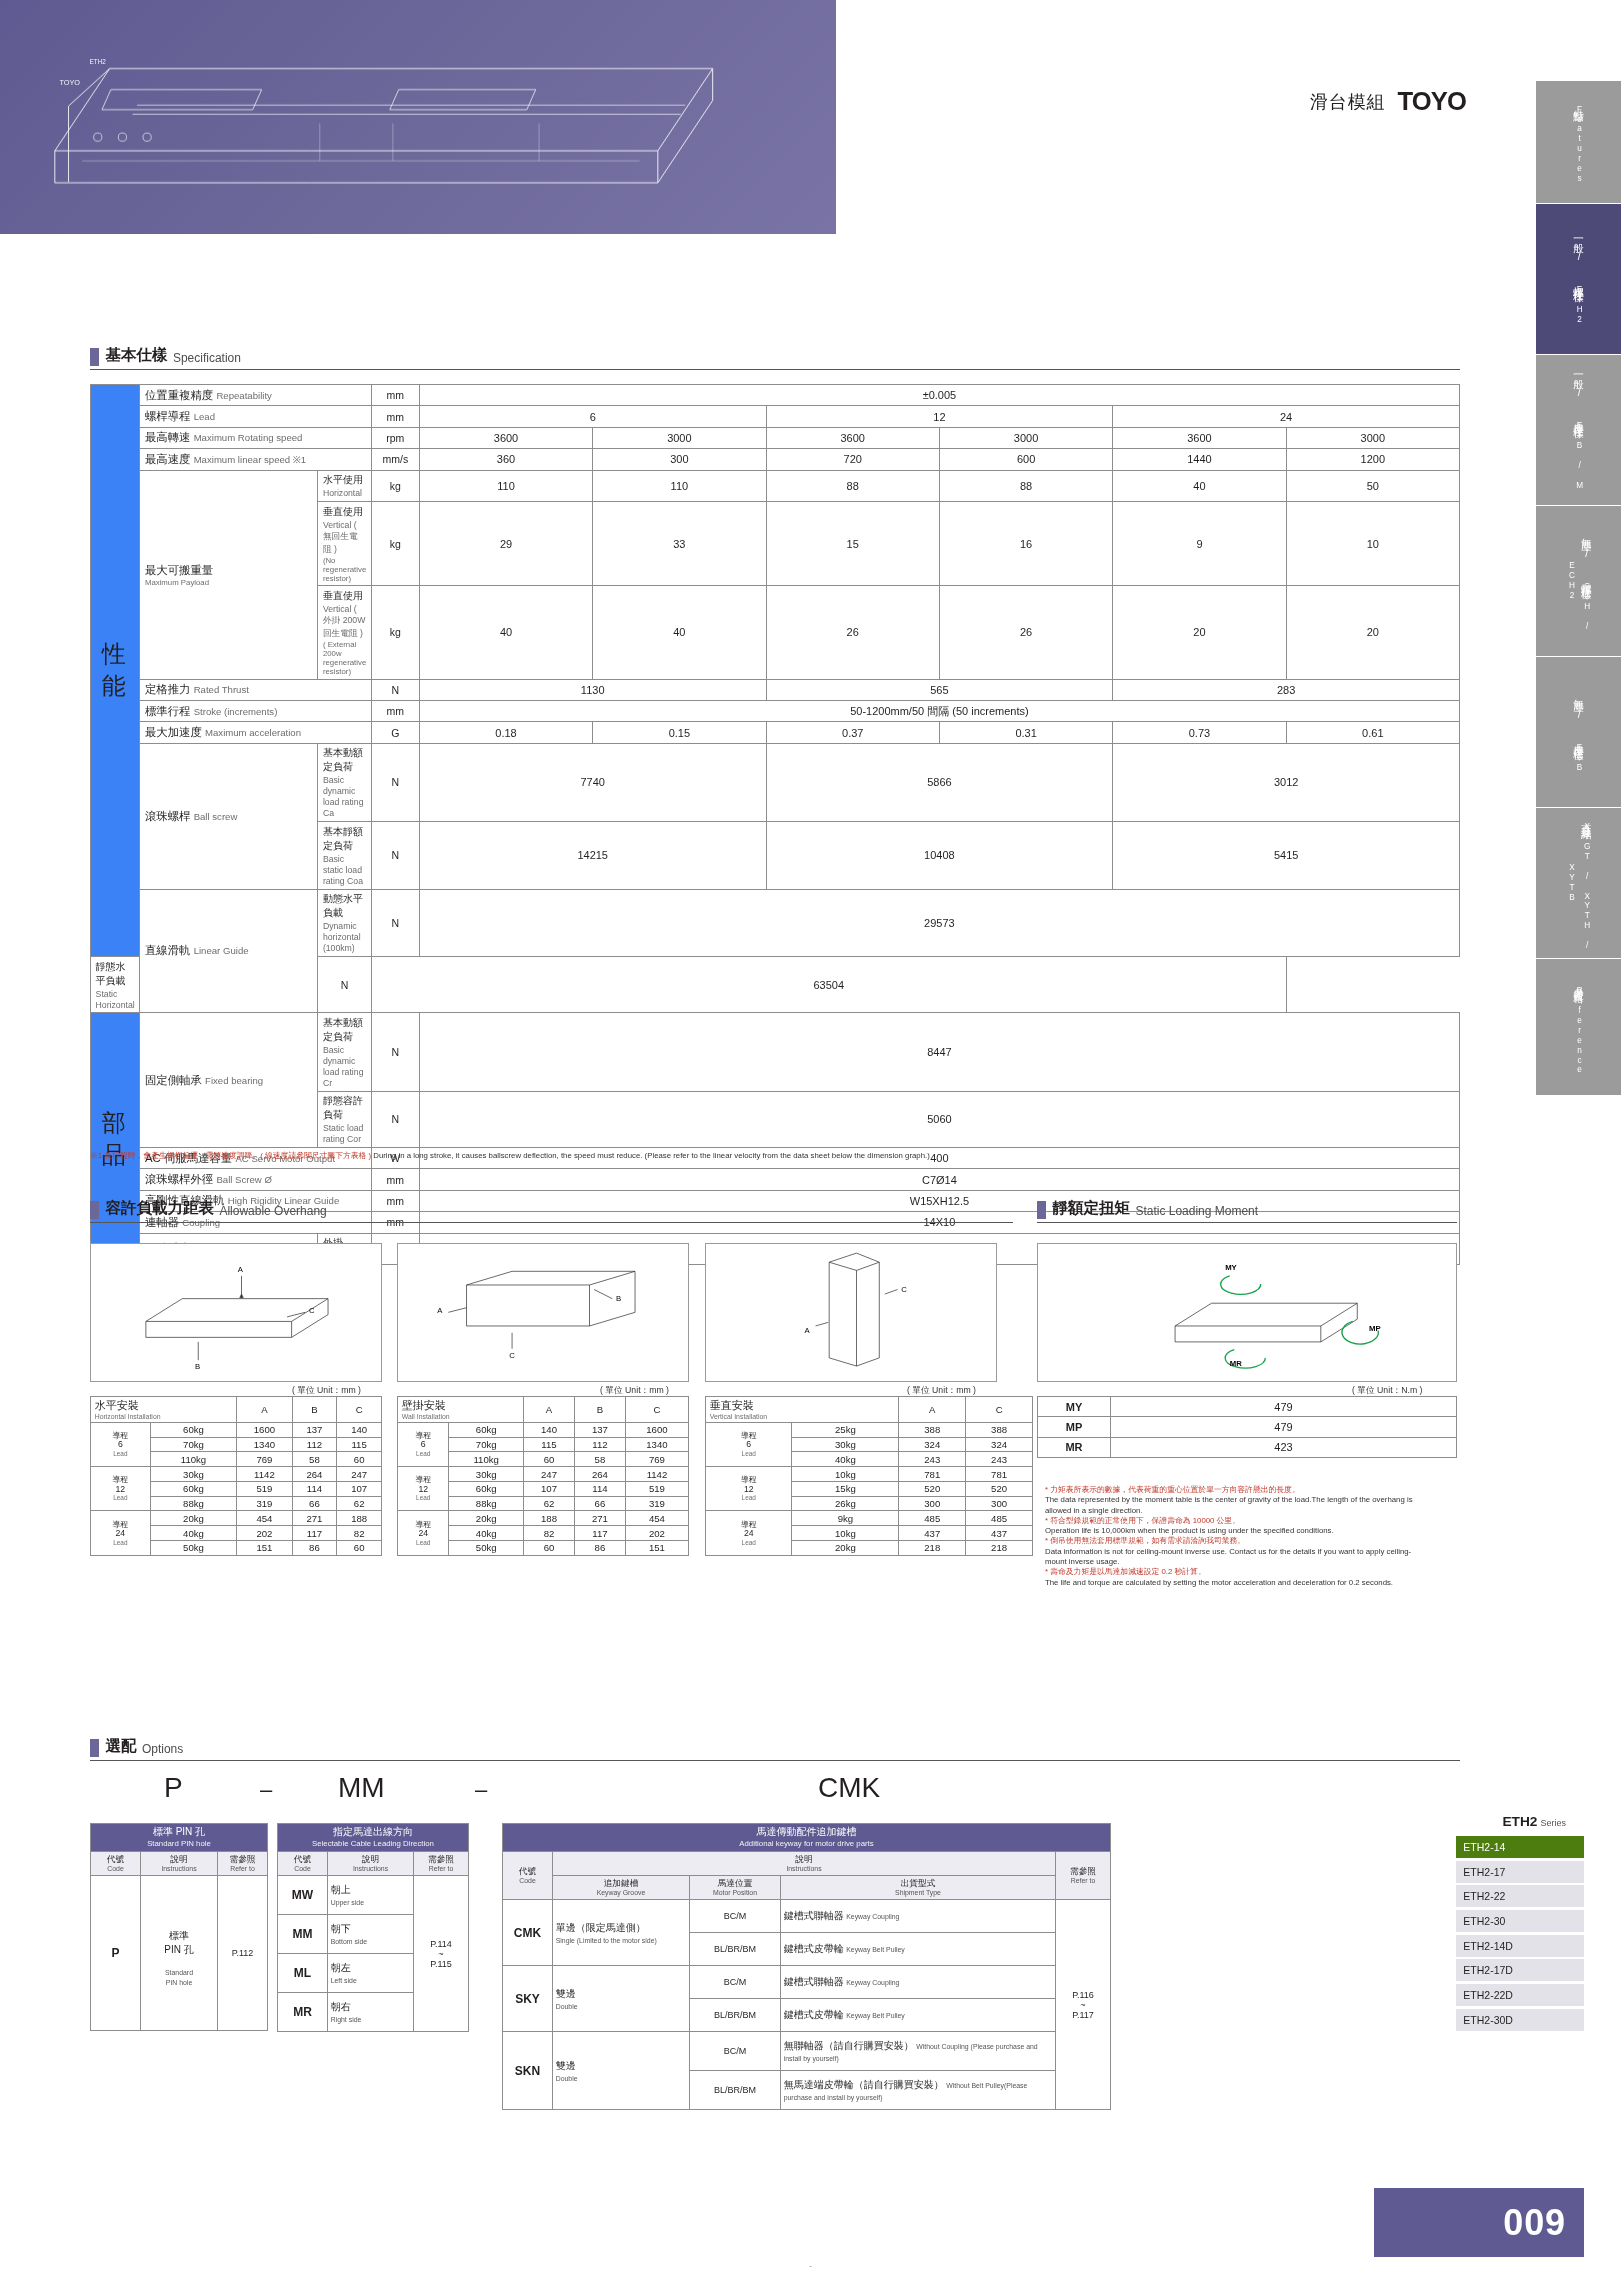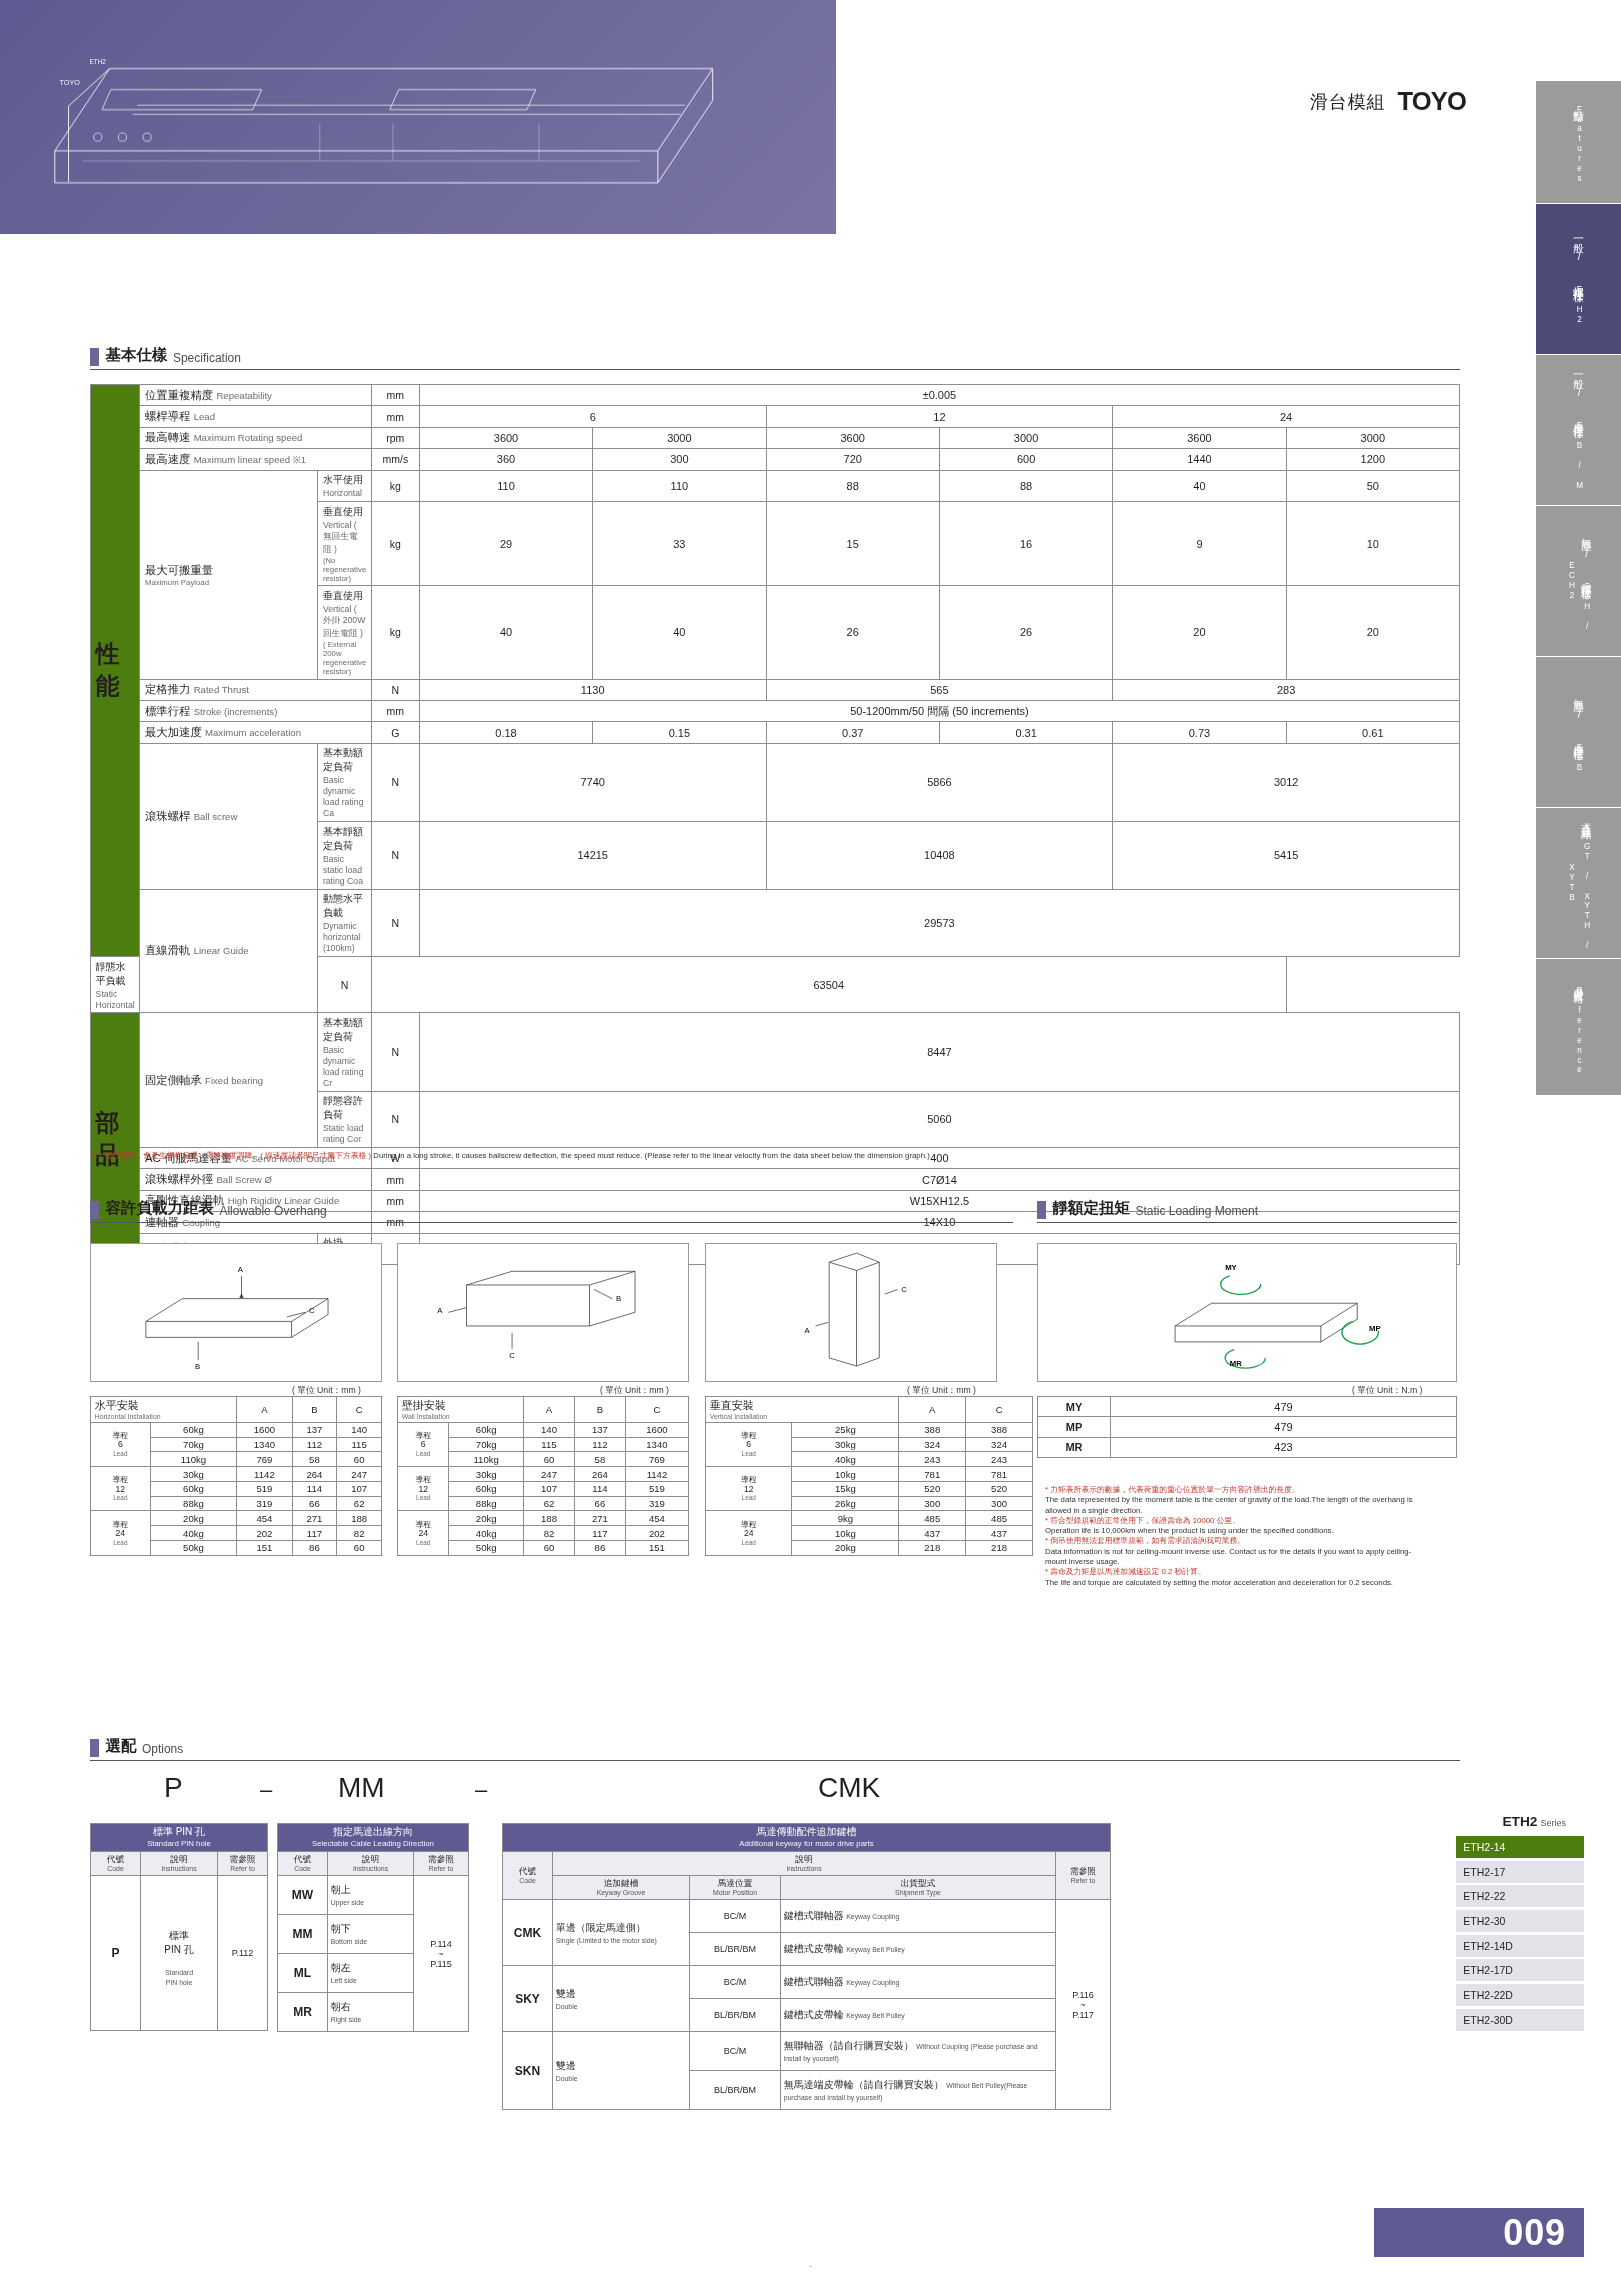--- a/index.html
+++ b/index.html
@@ -66,21 +66,21 @@
   table { border-collapse:collapse; }
   .spec { position:absolute; left:90px; top:384px; width:1370px; font-size:10px; }
   .spec td { border:0.5px solid #8d8d8d; padding:2.7px 4.6px; vertical-align:middle; }
   .spec .lbl { font-size:11.4px; }
   .spec .lbl span.en { color:#6d6d6d; font-size:9.6px; }
   .spec .sub { font-size:10px; }
   .spec .sub span.en { color:#6d6d6d; font-size:8.7px; }
   .spec .unit { text-align:center; width:48px; font-size:10.5px; }
   .spec .val { text-align:center; font-size:11px; }
   .spec .vcat {
-    width:42px; background:#4d7c0f; font-size:24px; font-weight:bold;
+    width:42px; background:#3b82f6; text-align:center; font-size:24px; font-weight:normal;
     letter-spacing:2.7px; color:#231f20;
   }
   .spec .note-sm { color:#6d6d6d; font-size:7.8px; display:block; }
   .footnote {
     position:absolute; left:90px; top:1151px; width:1361px;
     font-size:7.8px; color:#333; line-height:1.35;
   }
   .footnote .cn { color:#c0392b; }
 
   
@@ -125,21 +125,21 @@
   .serieshead b { font-size:13.7px; }
   .serieshead span { color:#555; font-size:9px; }
   .serieslist { position:absolute; right:37px; top:1836px; width:128px; }
   .sitem {
     height:22px; margin-bottom:2.7px; display:flex; align-items:center; padding-left:7.3px;
     font-size:10.5px; color:#231f20; background:#e2e2e8;
   }
   .sitem.on { background:#4d7c0f; color:#fff; }
 
   .pagenum {
-    position:absolute; right:37px; bottom:27px; width:210px; height:49px;
+    position:absolute; right:37px; bottom:27px; width:210px; height:69px;
     background:#5f5b92; color:#fff; display:flex; align-items:center; justify-content:flex-end;
     padding-right:18px; font-size:36px; font-weight:bold; letter-spacing:0.9px;
   }
   .botline { position:absolute; left:0; bottom:12.8px; width:100%; text-align:center; color:#999; font-size:8.2px; }
 </style>
 </head>
 <body>
 
 <div class="page">
 

